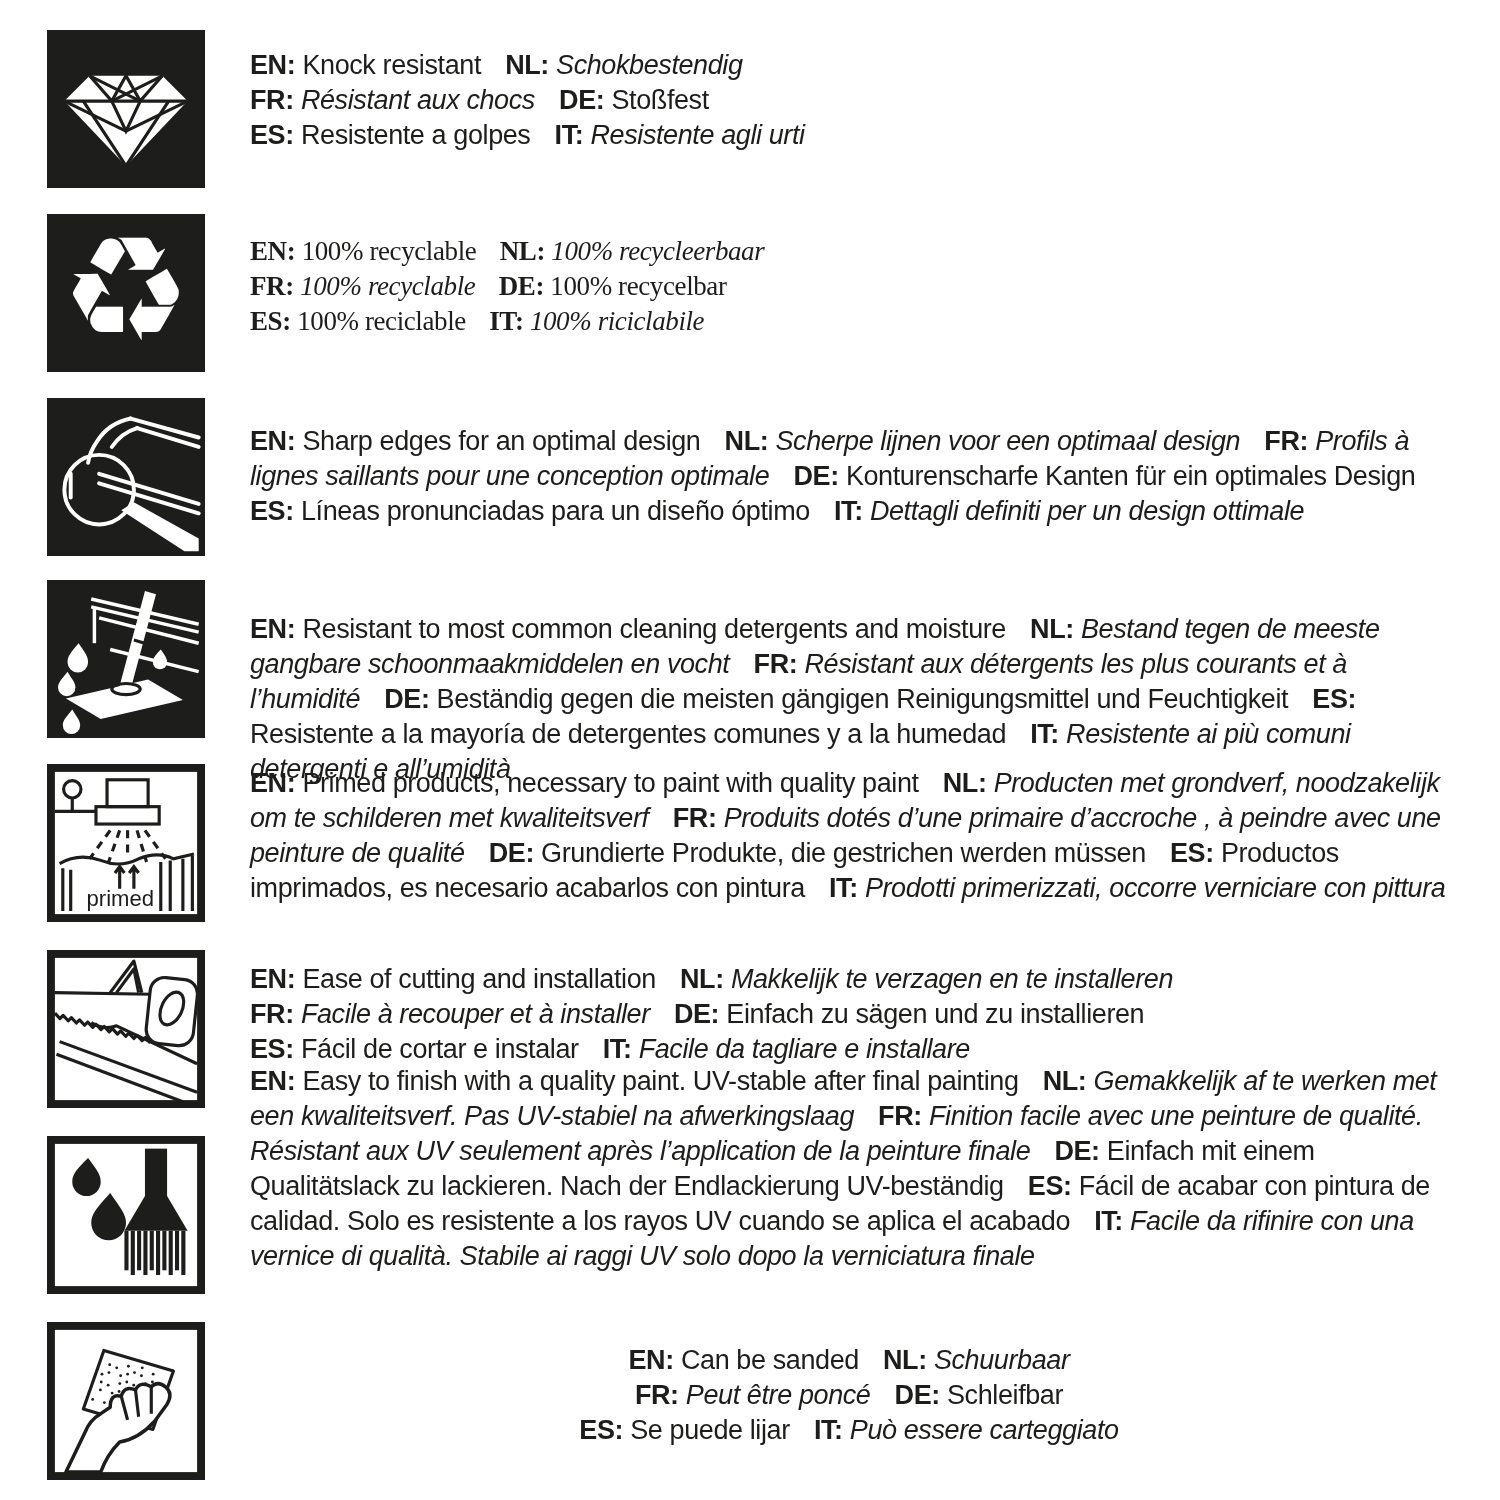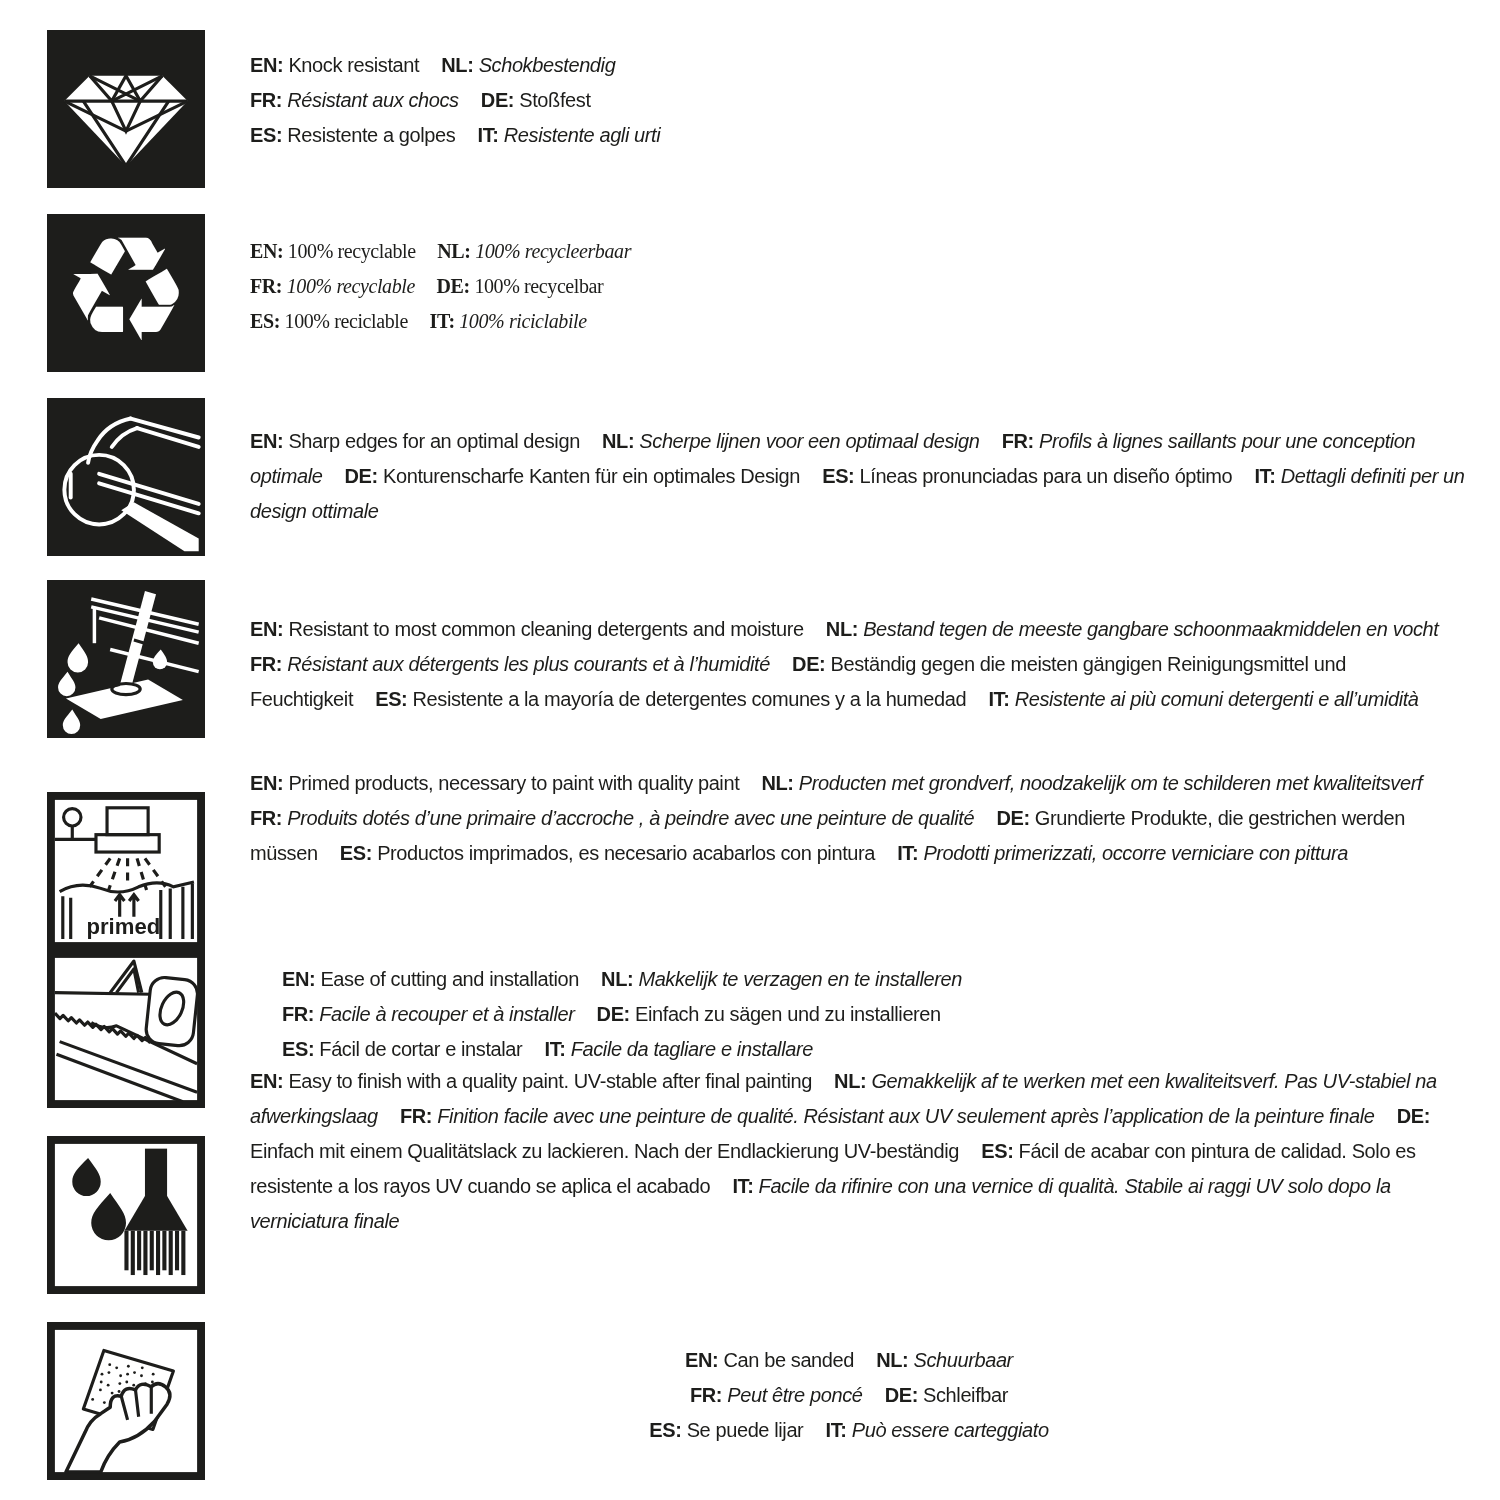--- a/index.html
+++ b/index.html
@@ -1,31 +1,31 @@
 <!DOCTYPE html>
 <html><head>
 <meta charset="utf-8">
 <style>
   html,body{margin:0;padding:0;background:#ffffff;}
   body{width:1500px;height:1500px;font-family:"Liberation Sans","DejaVu Sans",sans-serif;}
   .sheet{position:relative;width:1500px;height:1500px;background:#ffffff;overflow:hidden;}
   .icon{position:absolute;left:47px;width:158px;height:158px;}
   .icon svg{display:block;width:158px;height:158px;}
-  .text{position:absolute;left:250px;width:1215px;margin:0;font-size:20px;line-height:35px;
+  .text{position:absolute;left:250px;width:1215px;margin:0;font-size:27px;line-height:35px;
         color:#1d1d1b;letter-spacing:-0.4px;}
   .lang{font-weight:bold;}
   .it{font-style:italic;}
   .entry{margin-right:17px;}
   
   .i1{top:30px;}  .t1{top:48px;}
   .i2{top:214px;} .t2{top:234px;font-family:Liberation Serif, serif;}
   .i3{top:398px;} .t3{top:424px;}
   .i4{top:580px;} .t4{top:612px;}
-  .i5{top:792px;font-weight:bold;} .t5{top:766px;}
-  .i6{top:950px;} .t6{top:962px;margin-left:32px;}
+  .i5{top:764px;} .t5{top:766px;}
+  .i6{top:950px;} .t6{top:962px;}
   .i7{top:1136px;}.t7{top:1064px;}
   .i8{top:1322px;}.t8{top:1343px;text-align:center;}
 </style>
 </head>
 <body>
 
 <div class="sheet" id="sheet">
     <div class="icon i1">
       <svg viewBox="0 0 100 100" xmlns="http://www.w3.org/2000/svg">
     <rect width="100" height="100" fill="#1d1d1b"></rect>

